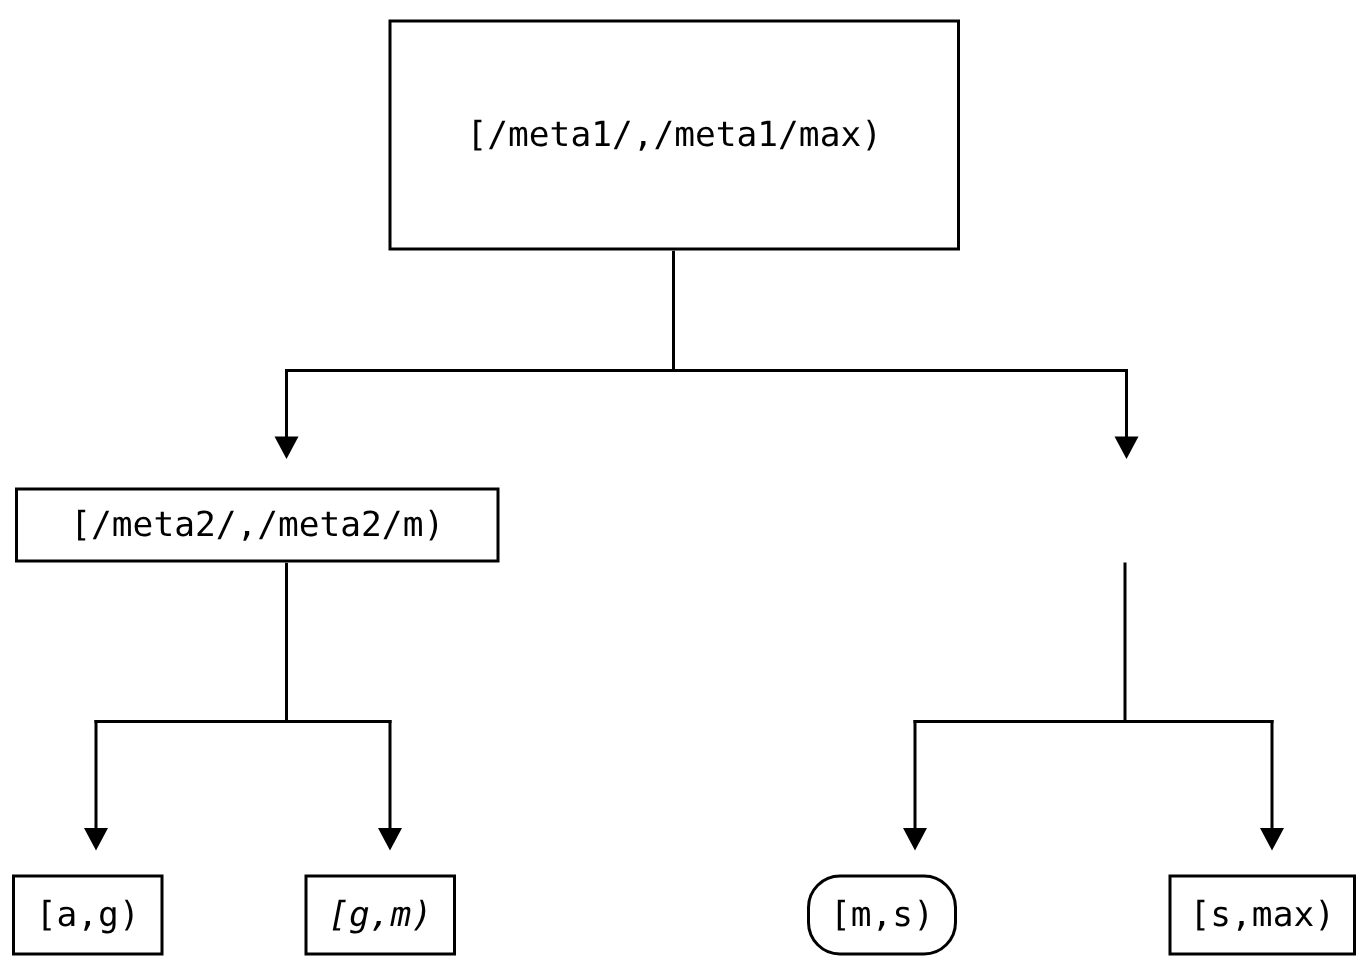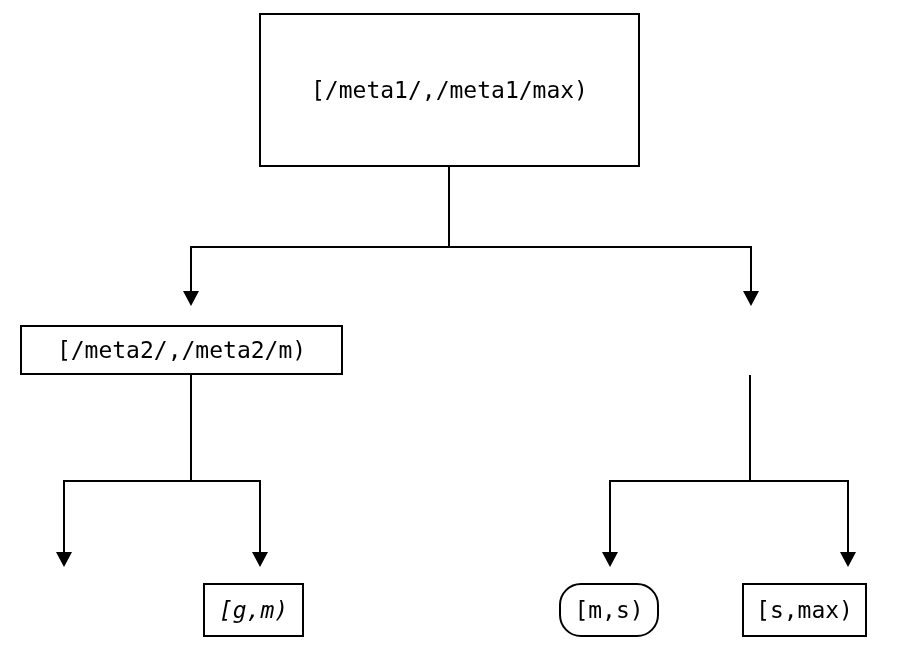--- a/index.html
+++ b/index.html
@@ -37,26 +37,26 @@
     position: absolute;
     width: 0;
     height: 0;
     border-left: 8px solid transparent;
     border-right: 8px solid transparent;
     border-top: 15px solid #000000;
   }
 
   
   #node-root      { left: 259px; top: 13px;  width: 381px; height: 154px; }
-  #node-left      { left: 20px;  top: 325px; width: 323px; height: 50px; }
+  #node-left      { left: 10px;  top: 325px; width: 323px; height: 50px; }
   #node-right     { left: 582px; top: 325px; width: 321px; height: 50px; }
   #node-leaf-ag   { left: 8px;   top: 583px; width: 101px; height: 54px; }
   #node-leaf-gm   { left: 203px; top: 583px; width: 101px; height: 54px; font-style: italic; }
-  #node-leaf-ms   { left: 559px; top: 583px; width: 100px; height: 54px; border-radius: 22px; }
-  #node-leaf-smax { left: 742px; top: 583px; width: 125px; height: 54px; }
+  #node-leaf-ms   { left: 538px; top: 583px; width: 100px; height: 54px; border-radius: 22px; }
+  #node-leaf-smax { left: 779px; top: 583px; width: 125px; height: 54px; }
 </style>
 </head>
 <body>
 
 <div class="canvas">
 
   <div class="line" style="left:448px; top:167px; width:2px; height:80px;"></div>
   <div class="line" style="left:190px; top:246px; width:562px; height:2px;"></div>
 
   <div class="line" style="left:190px; top:246px; width:2px; height:46px;"></div>
@@ -85,20 +85,23 @@
 
   <div class="node" id="node-root">
     <span>[/meta1/,/meta1/max)</span>
   </div>
 
   <div class="node" id="node-left">
     <span>[/meta2/,/meta2/m)</span>
   </div>
 
 
+  <div class="node" id="node-leaf-ag">
+    <span>[a,g)</span>
+  </div>
 
   <div class="node" id="node-leaf-gm">
     <span>[g,m)</span>
   </div>
 
   <div class="node" id="node-leaf-ms">
     <span>[m,s)</span>
   </div>
 
   <div class="node" id="node-leaf-smax">

